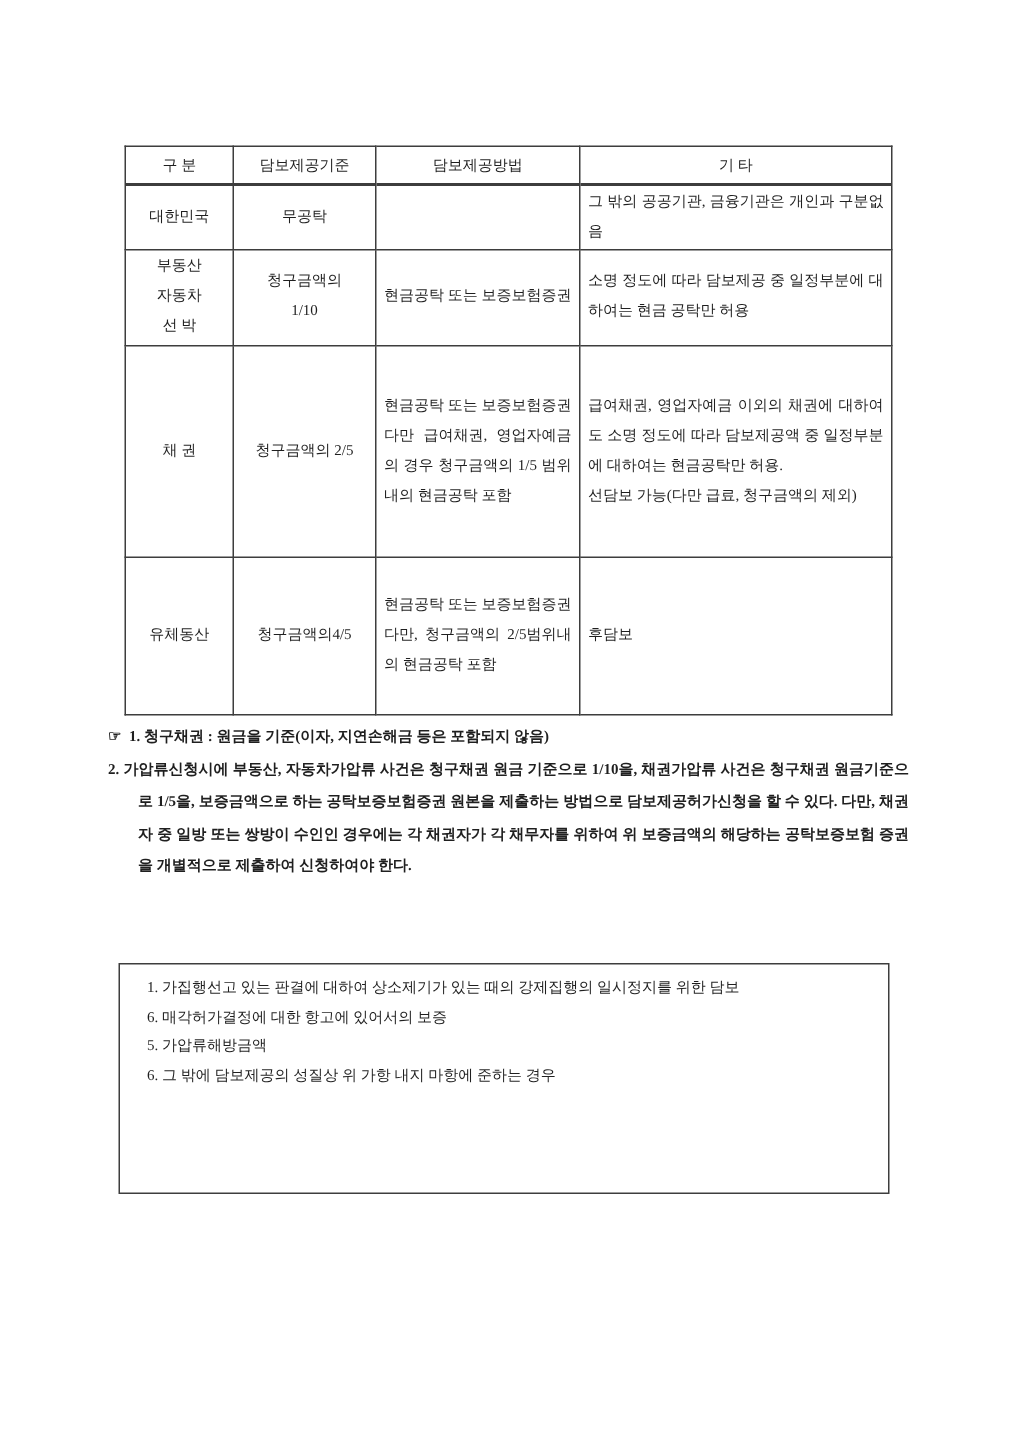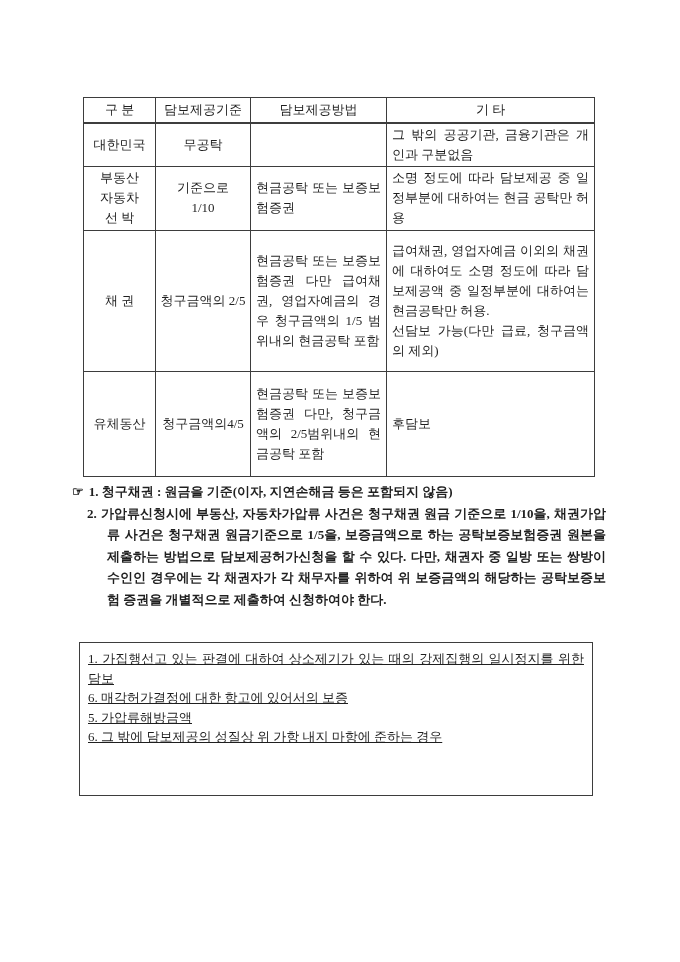--- a/index.html
+++ b/index.html
@@ -3,21 +3,21 @@
 <meta charset="utf-8">
 <style>
   html, body { margin: 0; padding: 0; background: #ffffff; }
   .page {
     position: relative;
     width: 680px;
     height: 962px;
     background: #ffffff;
     color: #1f1f1f;
     font-family: "Liberation Serif", "DejaVu Serif", serif;
-    font-size: 13px;
+    font-size: 10px;
     overflow: hidden;
   }
 
   
   table.ctable {
     position: absolute;
     left: 83px;
     top: 97px;
     width: 511px;
     table-layout: fixed;
@@ -64,21 +64,20 @@
     position: absolute;
     left: 72px;
     top: 481px;
     width: 534px;
     line-height: 21.5px;
     font-weight: bold;
   }
   .note-first { white-space: nowrap; }
   .marker { margin-right: 5px; }
   .note-second {
-    margin-left: 15px;
     padding-left: 20px;
     text-indent: -20px;
     text-align: justify;
     word-break: break-all;
   }
 
   
   .sec4-heading {
     position: absolute;
     left: 72px;
@@ -86,22 +85,21 @@
     white-space: nowrap;
   }
   .sec4-box {
     position: absolute;
     left: 79px;
     top: 642px;
     width: 514px;
     height: 154px;
     box-sizing: border-box;
     border: 1.5px solid #3d3d3d;
-    padding: 6px 8px;
-    text-decoration: underline;
+    padding: 6px 18px;
   }
   .box-item {
     text-align: justify;
     word-break: break-all;
     line-height: 19.5px;
   }
 </style>
 </head>
 <body>
 
@@ -135,21 +133,21 @@
             <div class="para">그 밖의 공공기관, 금융기관은 개인과 구분없음</div>
           </td>
       </tr>
       <tr class="r1">
         <td class="cat">
             <div class="cline">부동산</div>
             <div class="cline">자동차</div>
             <div class="cline">선 박</div>
           </td>
         <td class="cri">
-            <div class="cline">기준으로</div>
+            <div class="cline">청구금액의</div>
             <div class="cline">1/10</div>
           </td>
         <td class="met">
             <div class="para">현금공탁 또는 보증보험증권</div>
           </td>
         <td class="etc">
             <div class="para">소명 정도에 따라 담보제공 중 일정부분에 대하여는 현금 공탁만 허용</div>
           </td>
       </tr>
       <tr class="r2">

